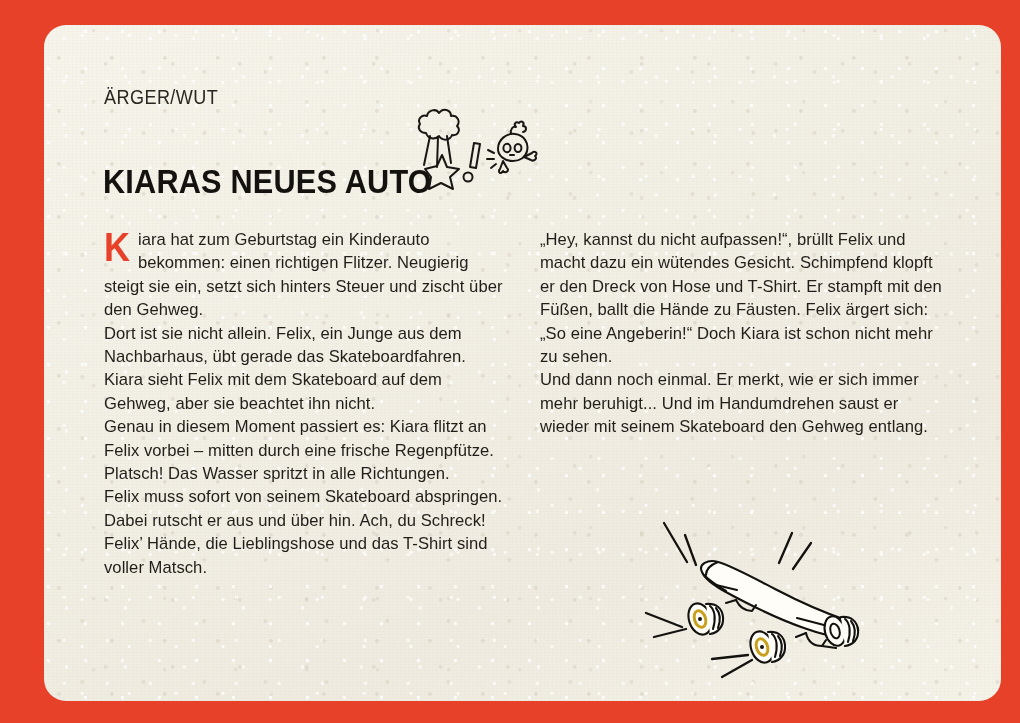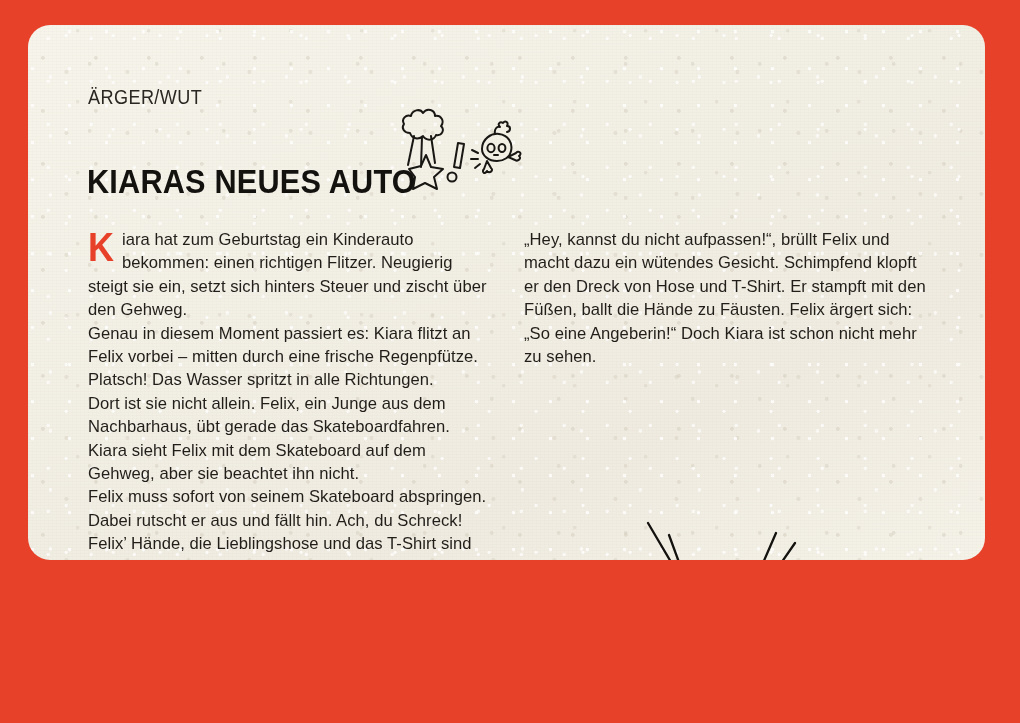--- a/index.html
+++ b/index.html
@@ -9,24 +9,24 @@
   body {
     width: 1020px;
     height: 723px;
     background: #e8412a;
     font-family: "Liberation Sans", sans-serif;
     overflow: hidden;
     position: relative;
   }
   #page-frame {
     position: absolute;
-    left: 28px;
+    left: 44px;
     top: 25px;
     width: 957px;
-    height: 535px;
+    height: 676px;
     border-radius: 22px;
     background-color: #f4f1e7;
     background-image:
       radial-gradient(circle at 12% 18%, rgba(255,255,255,.85) 0 1.5px, transparent 2px),
       radial-gradient(circle at 28% 62%, rgba(205,198,180,.40) 0 1.6px, transparent 2.2px),
       radial-gradient(circle at 47% 31%, rgba(255,255,255,.75) 0 1.4px, transparent 2px),
       radial-gradient(circle at 63% 77%, rgba(209,202,184,.38) 0 1.7px, transparent 2.3px),
       radial-gradient(circle at 81% 22%, rgba(255,255,255,.8) 0 1.3px, transparent 1.9px),
       radial-gradient(circle at 92% 58%, rgba(203,196,178,.35) 0 1.6px, transparent 2.2px),
       radial-gradient(circle at 38% 88%, rgba(255,255,255,.7) 0 1.5px, transparent 2.1px),
@@ -152,26 +152,27 @@
         <path d="M97 58 L94 66 M97 58 L101 65 M101 65 C104 67 100 71 97 68 M94 66 C91 69 95 72 97 68"></path>
         <path d="M118 54 L126 50 M118 54 L125 57 M125 57 C128 59 132 55 129 53 M126 50 C128 47 133 50 129 53"></path>
         <path d="M88 50 L82 47 M88 56 L81 56 M90 61 L85 65"></path>
       </g>
     </svg>
   </div>
 
   <div class="columns">
     <div class="col">
       <p><span class="dropcap">K</span><span>iara hat zum Geburtstag ein Kinderauto bekommen: einen richtigen Flitzer. Neugierig steigt sie ein, setzt sich hinters Steuer und zischt über den Gehweg.</span></p>
+      <p>Dort ist sie nicht allein. Felix, ein Junge aus dem Nachbarhaus, übt gerade das Skateboardfahren. Kiara sieht Felix mit dem Skateboard auf dem Gehweg, aber sie beachtet ihn nicht.</p>
       <p>Genau in diesem Moment passiert es: Kiara flitzt an Felix vorbei – mitten durch eine frische Regenpfütze. Platsch! Das Wasser spritzt in alle Richtungen.</p>
-      <p>Dort ist sie nicht allein. Felix, ein Junge aus dem Nachbarhaus, übt gerade das Skateboardfahren. Kiara sieht Felix mit dem Skateboard auf dem Gehweg, aber sie beachtet ihn nicht.</p>
-      <p>Felix muss sofort von seinem Skateboard abspringen. Dabei rutscht er aus und fällt hin. Ach, du Schreck! Felix’ Hände, die Lieblingshose und das T-Shirt sind voller Matsch.</p>
+      <p>Felix muss sofort von seinem Skateboard abspringen. Dabei rutscht er aus und über hin. Ach, du Schreck! Felix’ Hände, die Lieblingshose und das T-Shirt sind voller Matsch.</p>
     </div>
     <div class="col">
       <p>„Hey, kannst du nicht aufpassen!“, brüllt Felix und macht dazu ein wütendes Gesicht. Schimpfend klopft er den Dreck von Hose und T-Shirt. Er stampft mit den Füßen, ballt die Hände zu Fäusten. Felix ärgert sich: „So eine Angeberin!“ Doch Kiara ist schon nicht mehr zu sehen.</p>
+      <p>Und dann noch einmal. Er merkt, wie er sich immer mehr beruhigt... Und im Handumdrehen saust er wieder mit seinem Skateboard den Gehweg entlang.</p>
     </div>
   </div>
 
   <div id="skateboard">
     <svg viewBox="0 0 250 175" width="250" height="175" fill="none" stroke="#14120f" stroke-width="2.1" stroke-linecap="round" stroke-linejoin="round">
       <g stroke-width="2.3">
         <path d="M24 8 L47 47"></path>
         <path d="M45 20 L56 50"></path>
         <path d="M152 18 L139 48"></path>
         <path d="M171 28 L153 54"></path>

